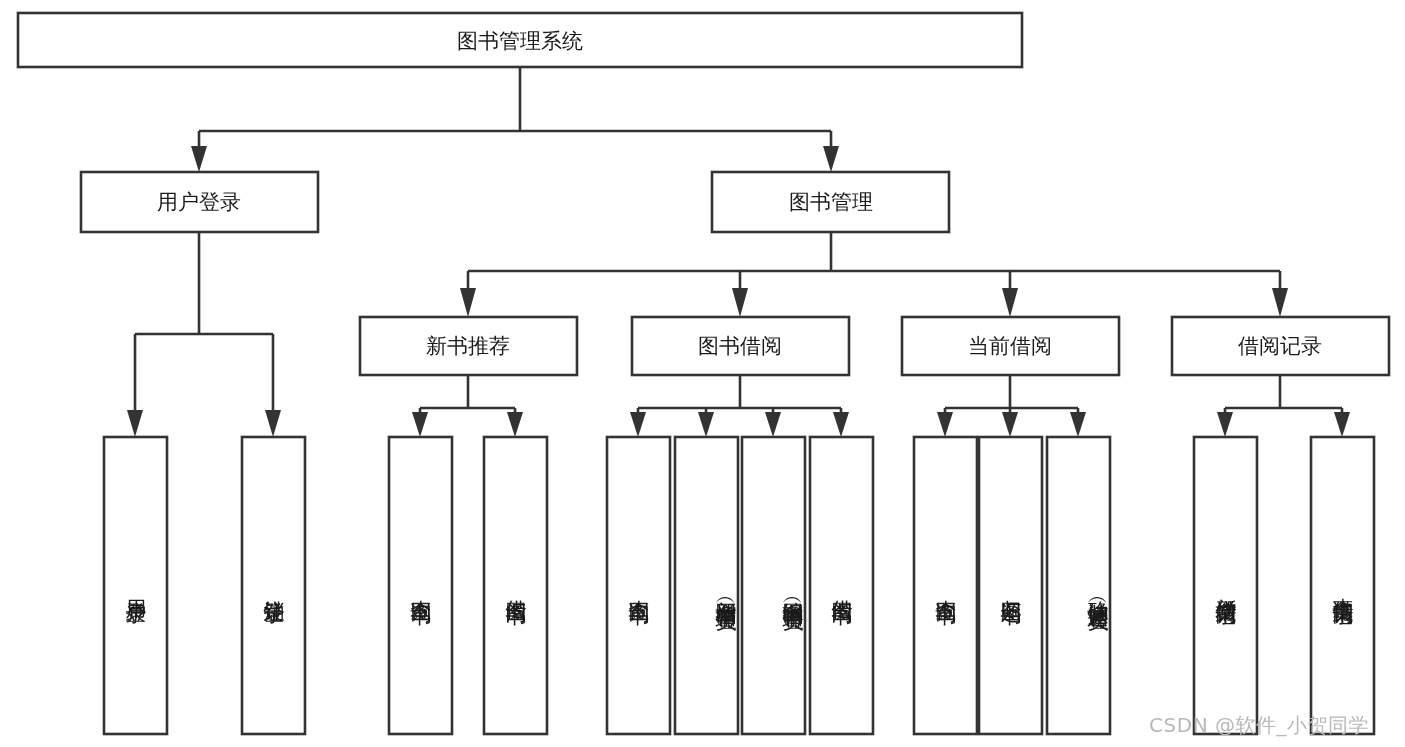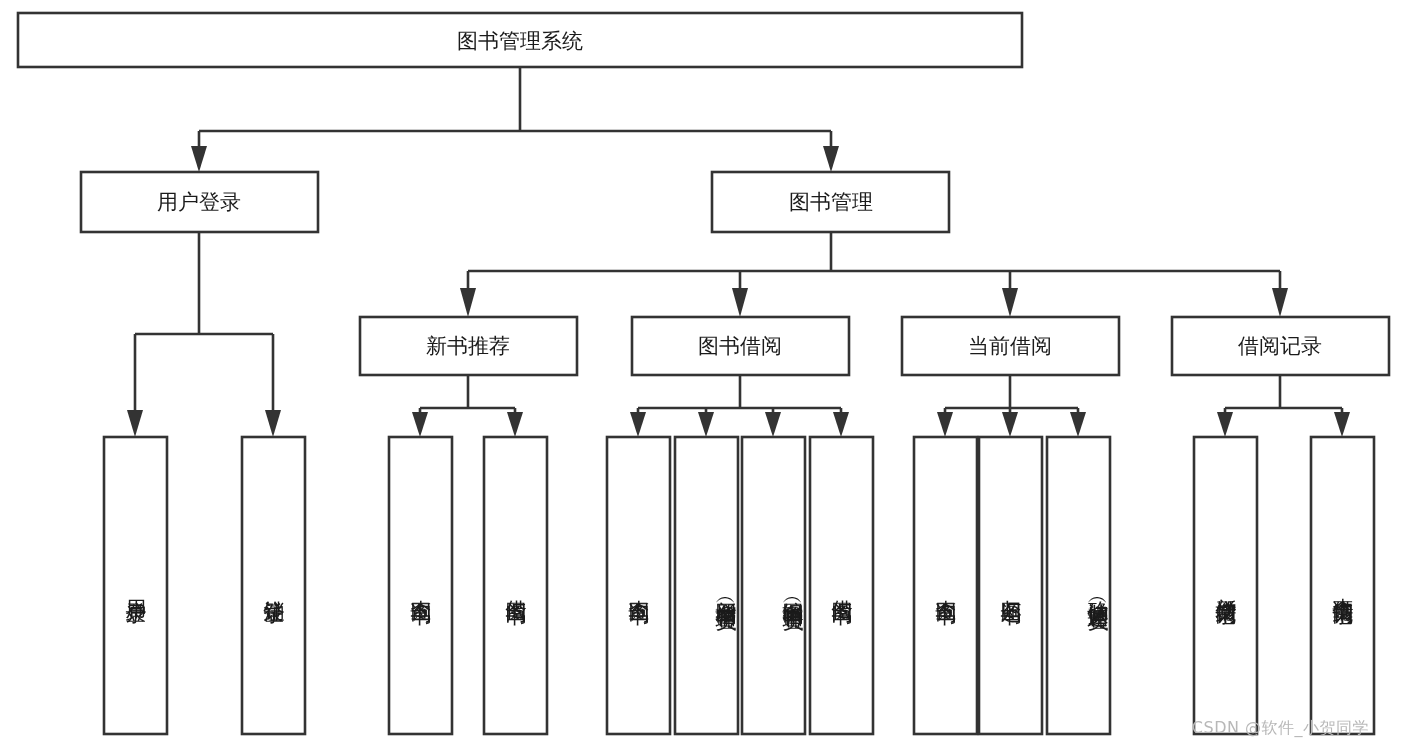--- a/index.html
+++ b/index.html
@@ -66,21 +66,21 @@
     letter-spacing: 1.5px;
     color: #1b1b1b;
     pointer-events: none;
     white-space: nowrap;
   }
   .watermark {
     position: absolute;
     right: 14px;
     bottom: 8px;
     font-family: "DejaVu Sans", "Liberation Sans", sans-serif;
-    font-size: 16px;
+    font-size: 20px;
     color: #b8b8b8;
     white-space: nowrap;
     letter-spacing: 0.5px;
   }
 </style>
 </head>
 <body>
 
 <div id="diagram-root">
 

